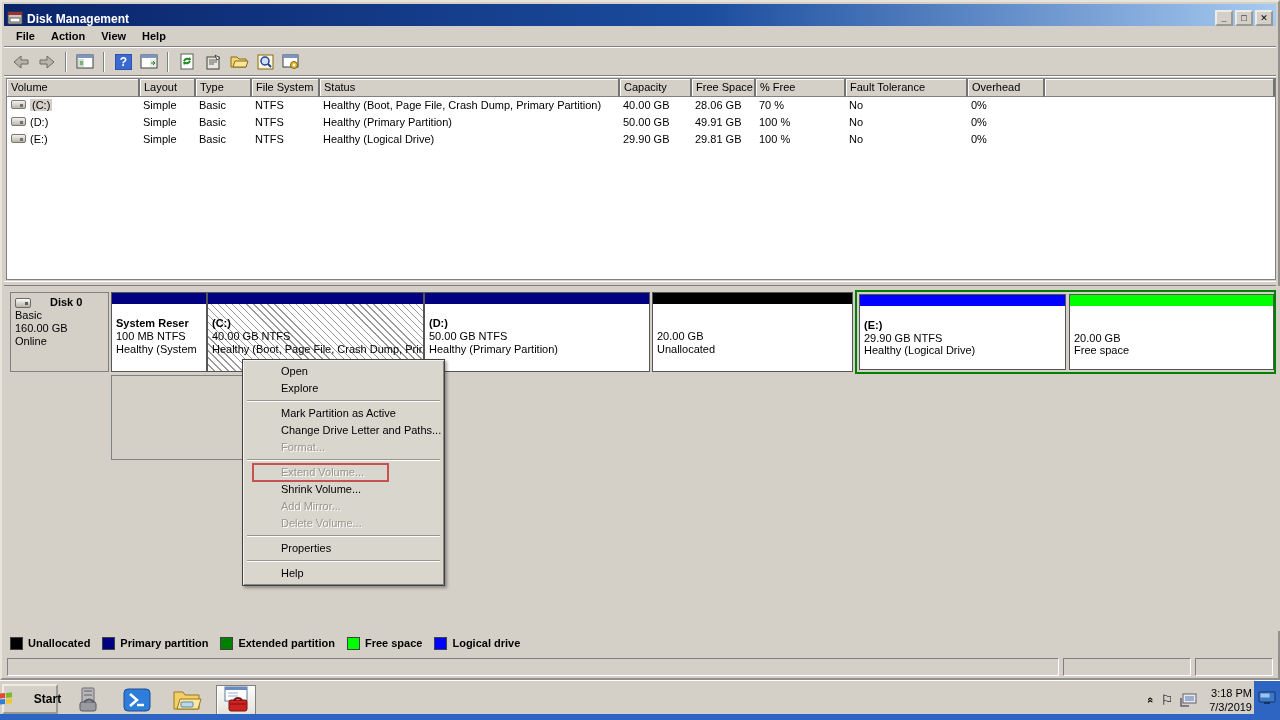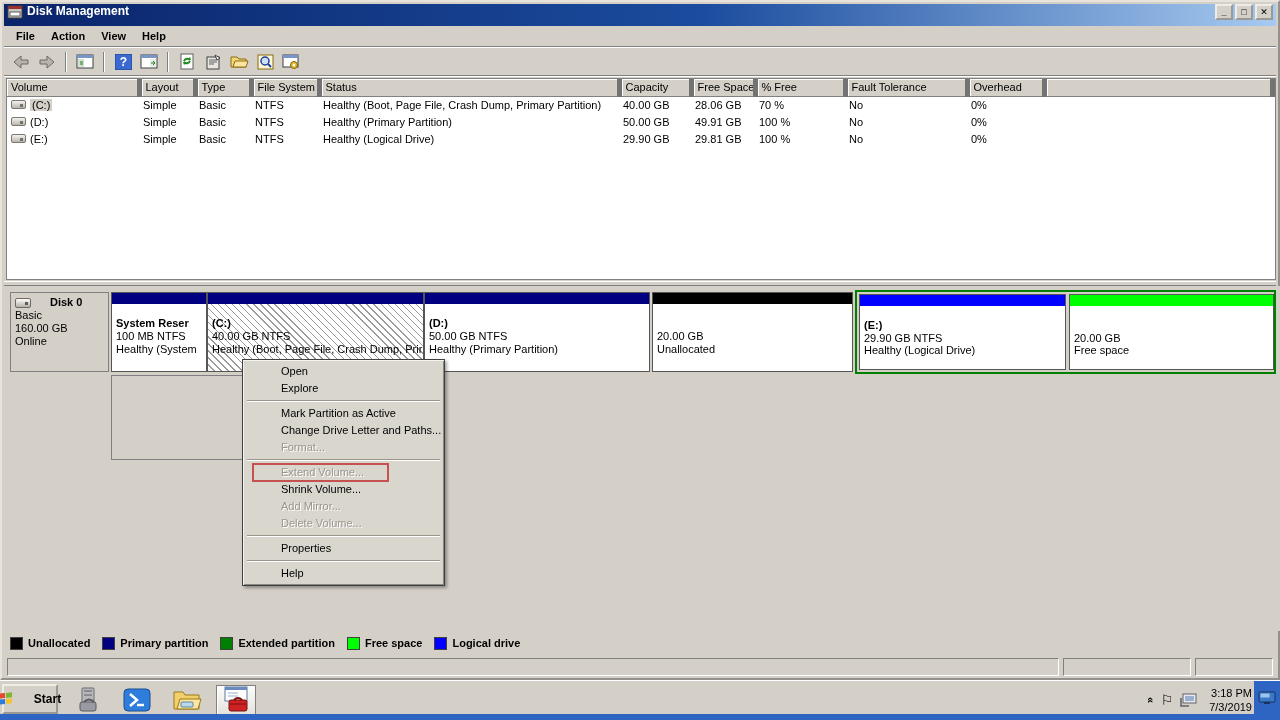--- a/index.html
+++ b/index.html
@@ -4,41 +4,41 @@
 <style>
   * { margin:0; padding:0; box-sizing:border-box; }
   html,body { width:1280px; height:720px; overflow:hidden; }
   body { font-family:"Liberation Sans","DejaVu Sans",sans-serif; font-size:11px; background:#3a6ea5; }
 
   
   .window { position:absolute; left:0; top:0; width:1280px; height:680px;
             background:#d4d0c8; border:2px outset #e8e4dc; }
   .titlebar { position:absolute; left:2px; top:2px; right:2px; height:22px;
               background:linear-gradient(to right,#0a246a,#1b4c9e 55%,#a6caf0);
-              display:flex; align-items:flex-start; padding:0 3px; }
+              display:flex; align-items:flex-end; padding:0 3px; }
   .title-text { color:#fff; font-weight:bold; font-size:12px; margin-left:4px; }
   .tb-btns { margin-left:auto; display:flex; gap:2px; }
   .tb-btn { width:18px; height:16px; background:#d4d0c8; border:2px outset #efece6;
             font-size:9px; font-weight:bold; display:flex; align-items:center; justify-content:center;
             color:#000; line-height:1; }
   .menubar { position:absolute; left:2px; top:24px; right:2px; height:21px;
              background:#d4d0c8; display:flex; align-items:center; padding-left:4px;
              border-bottom:1px solid #808080; box-shadow:0 1px 0 #fff;font-weight:bold; }
   .menubar span { padding:3px 8px; }
   .toolbar { position:absolute; left:2px; top:46px; right:2px; height:28px; background:#d4d0c8;
              display:flex; align-items:center; padding-left:6px; gap:4px;
              border-bottom:1px solid #808080; box-shadow:0 1px 0 #fff; }
   .tsep { width:2px; height:20px; border-left:1px solid #808080; border-right:1px solid #fff; margin:0 3px; }
   .ticon { width:22px; height:22px; display:flex; align-items:center; justify-content:center; }
 
   
   .list-panel { position:absolute; left:4px; top:76px; width:1270px; height:202px;
                 background:#fff; border:1px solid #808080; }
   .vtable { width:100%; border-collapse:collapse; table-layout:fixed; }
-  .vtable th { background:#d4d0c8; border-right:5px solid #737373; border-bottom:1px solid #808080;
+  .vtable th { background:#d4d0c8; border-right:2px solid #737373; border-bottom:1px solid #808080;
                box-shadow:inset 1px 1px 0 #fff; font-weight:normal; text-align:left;
                padding:1px 4px; height:17px; white-space:nowrap; overflow:hidden; }
   .vtable td { padding:1px 4px; height:17px; white-space:nowrap; overflow:hidden; }
   .vol-cell { display:flex; align-items:center; gap:4px; }
   .drive-ico { width:15px; height:9px; background:linear-gradient(#f4f2ee,#b9b5ac);
                border:1px solid #7c7870; border-radius:2px; position:relative; flex:0 0 auto; }
   .drive-ico::after { content:""; position:absolute; right:2px; top:3px; width:3px; height:3px; background:#6a766a; }
   .sel-label { background:#d4d0c8; padding:0 2px; }
 
   

